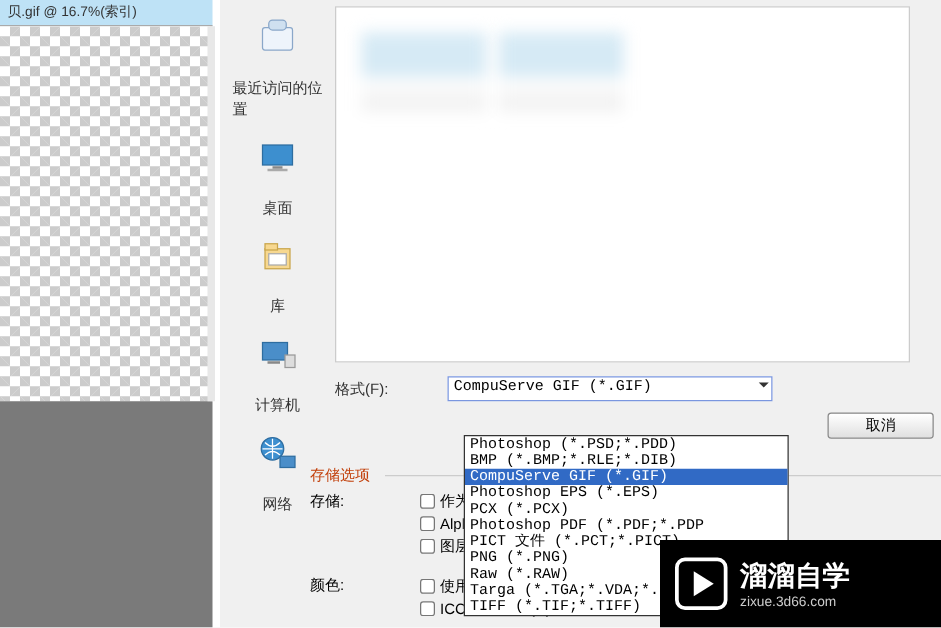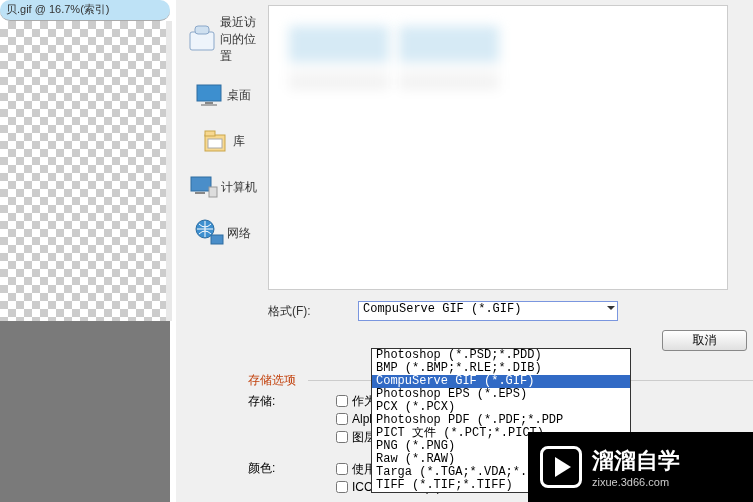--- a/index.html
+++ b/index.html
@@ -20,21 +20,20 @@
       width: 170px;
       height: 502px;
     }
     .doc-tab {
       height: 21px;
       background: #bee2f6;
       border-bottom: 1px solid #aaa;
       padding: 2px 6px;
       font-size: 11px;
       color: #333;
-      border-radius: 10px;
     }
     .checkerboard {
       width: 170px;
       height: 300px;
       background-image:
         linear-gradient(45deg, #ccc 25%, transparent 25%),
         linear-gradient(-45deg, #ccc 25%, transparent 25%),
         linear-gradient(45deg, transparent 75%, #ccc 75%),
         linear-gradient(-45deg, transparent 75%, #ccc 75%);
       background-size: 16px 16px;
@@ -70,23 +69,23 @@
       top: 10px;
       width: 80px;
       height: 310px;
       display: flex;
       flex-direction: column;
       align-items: center;
       gap: 6px;
     }
     .place-item {
       display: flex;
-      flex-direction: row;
-      align-items: center;
-      gap: 2px;
+      flex-direction: column;
+      align-items: center;
+      gap: 16px;
       padding: 4px;
       cursor: pointer;
     }
     .place-item span {
       font-size: 12px;
       color: #333;
     }
     .icon-box {
       width: 32px;
       height: 32px;

